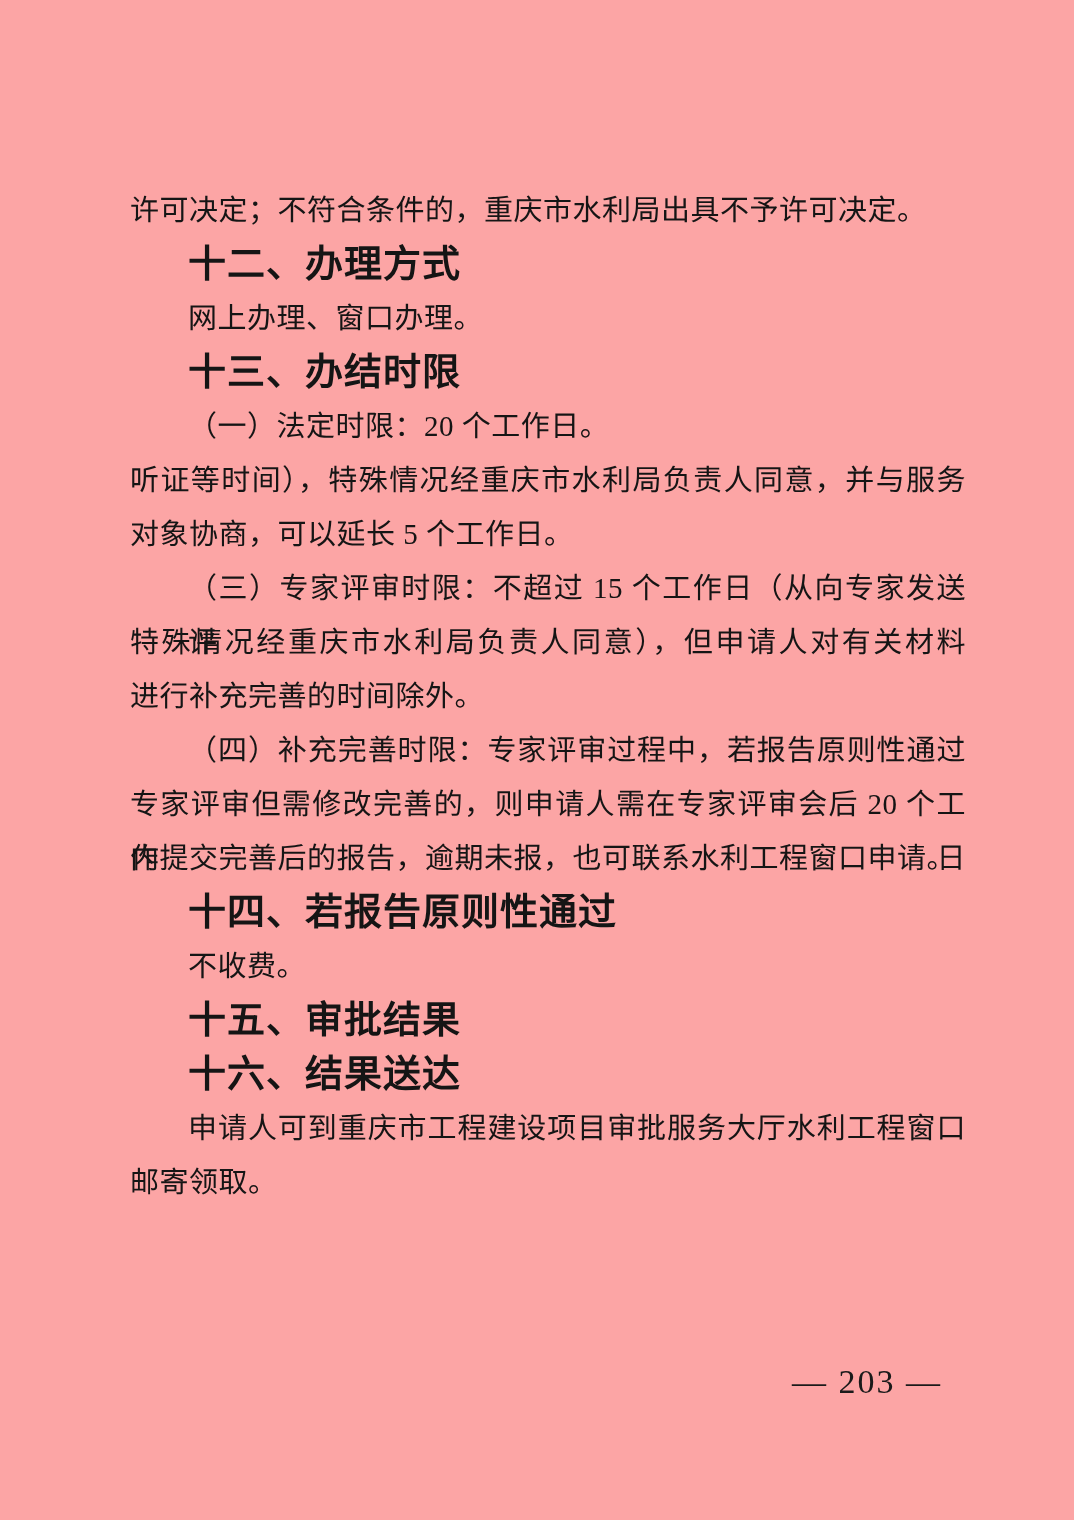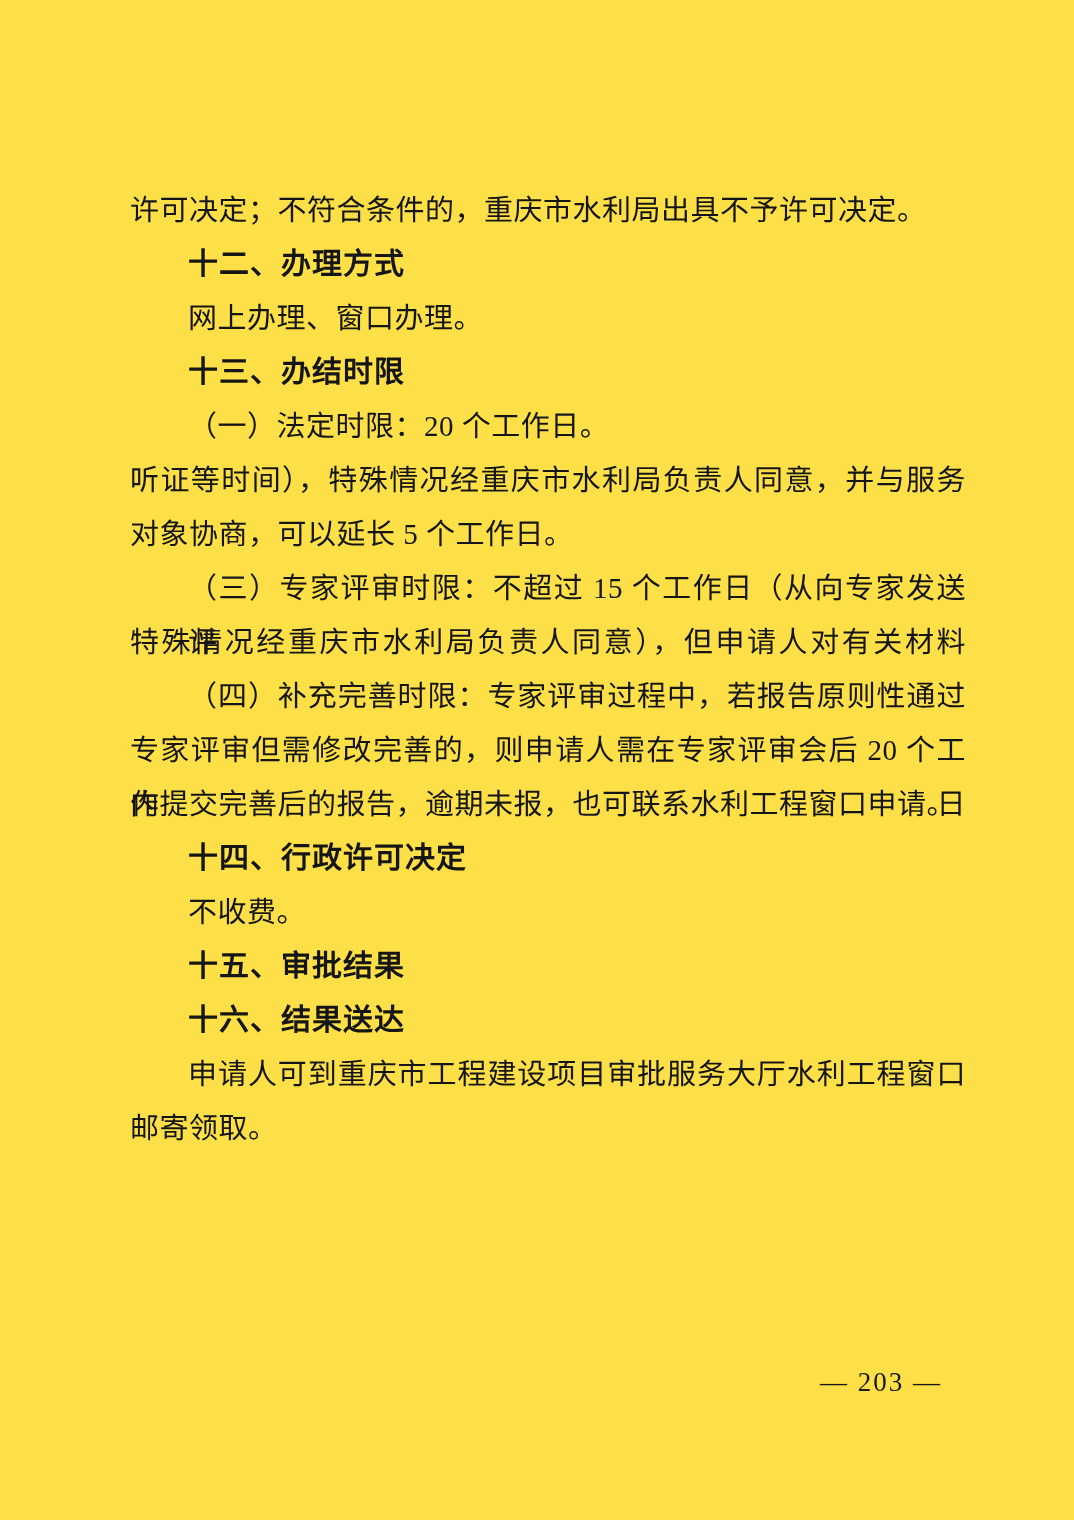--- a/index.html
+++ b/index.html
@@ -5,21 +5,21 @@
 <style>
   html, body {
     margin: 0;
     padding: 0;
     background: #ffffff;
   }
   .page {
     position: relative;
     width: 1074px;
     height: 1520px;
-    background: #fde047;
+    background: #fca5a5;
     color: #151515;
     font-family: "Liberation Serif", "DejaVu Serif", serif;
     overflow: hidden;
   }
   .content {
     position: absolute;
     left: 130px;
     top: 183px;
     width: 836px;
   }
@@ -35,54 +35,55 @@
     text-align: justify;
     text-align-last: justify;
     text-justify: inter-character;
   }
   .line.indent {
     padding-left: 58px;
   }
   .line.heading {
     font-family: "Liberation Sans", "DejaVu Sans", sans-serif;
     font-weight: 700;
-    font-size: 30px;
+    font-size: 38px;
     letter-spacing: 1px;
   }
   .page-number {
     position: absolute;
     top: 1360px;
     right: 132px;
     height: 44px;
     line-height: 44px;
-    font-size: 27px;
+    font-size: 34px;
     letter-spacing: 2px;
     color: #1a1a1a;
     font-family: "Liberation Serif", "DejaVu Serif", serif;
   }
 </style>
 </head>
 <body>
 
 <div class="page">
 
   <main class="content">
     <div class="line body">许可决定；不符合条件的，重庆市水利局出具不予许可决定。</div>
     <div class="line heading indent">十二、办理方式</div>
     <div class="line body indent">网上办理、窗口办理。</div>
     <div class="line heading indent">十三、办结时限</div>
     <div class="line body indent">（一）法定时限：20 个工作日。</div>
     <div class="line body justify">听证等时间），特殊情况经重庆市水利局负责人同意，并与服务</div>
     <div class="line body">对象协商，可以延长 5 个工作日。</div>
     <div class="line body indent justify">（三）专家评审时限：不超过 15 个工作日（从向专家发送评</div>
     <div class="line body justify">特殊情况经重庆市水利局负责人同意），但申请人对有关材料</div>
+    <div class="line body">进行补充完善的时间除外。</div>
     <div class="line body indent justify">（四）补充完善时限：专家评审过程中，若报告原则性通过</div>
     <div class="line body justify">专家评审但需修改完善的，则申请人需在专家评审会后 20 个工作日</div>
     <div class="line body">内提交完善后的报告，逾期未报，也可联系水利工程窗口申请。</div>
-    <div class="line heading indent">十四、行政许可决定</div>
+    <div class="line heading indent">十四、若报告原则性通过</div>
     <div class="line body indent">不收费。</div>
     <div class="line heading indent">十五、审批结果</div>
     <div class="line heading indent">十六、结果送达</div>
     <div class="line body indent justify">申请人可到重庆市工程建设项目审批服务大厅水利工程窗口</div>
     <div class="line body">邮寄领取。</div>
   </main>
 
   <footer class="page-number">— 203 —</footer>
 
 </div>

